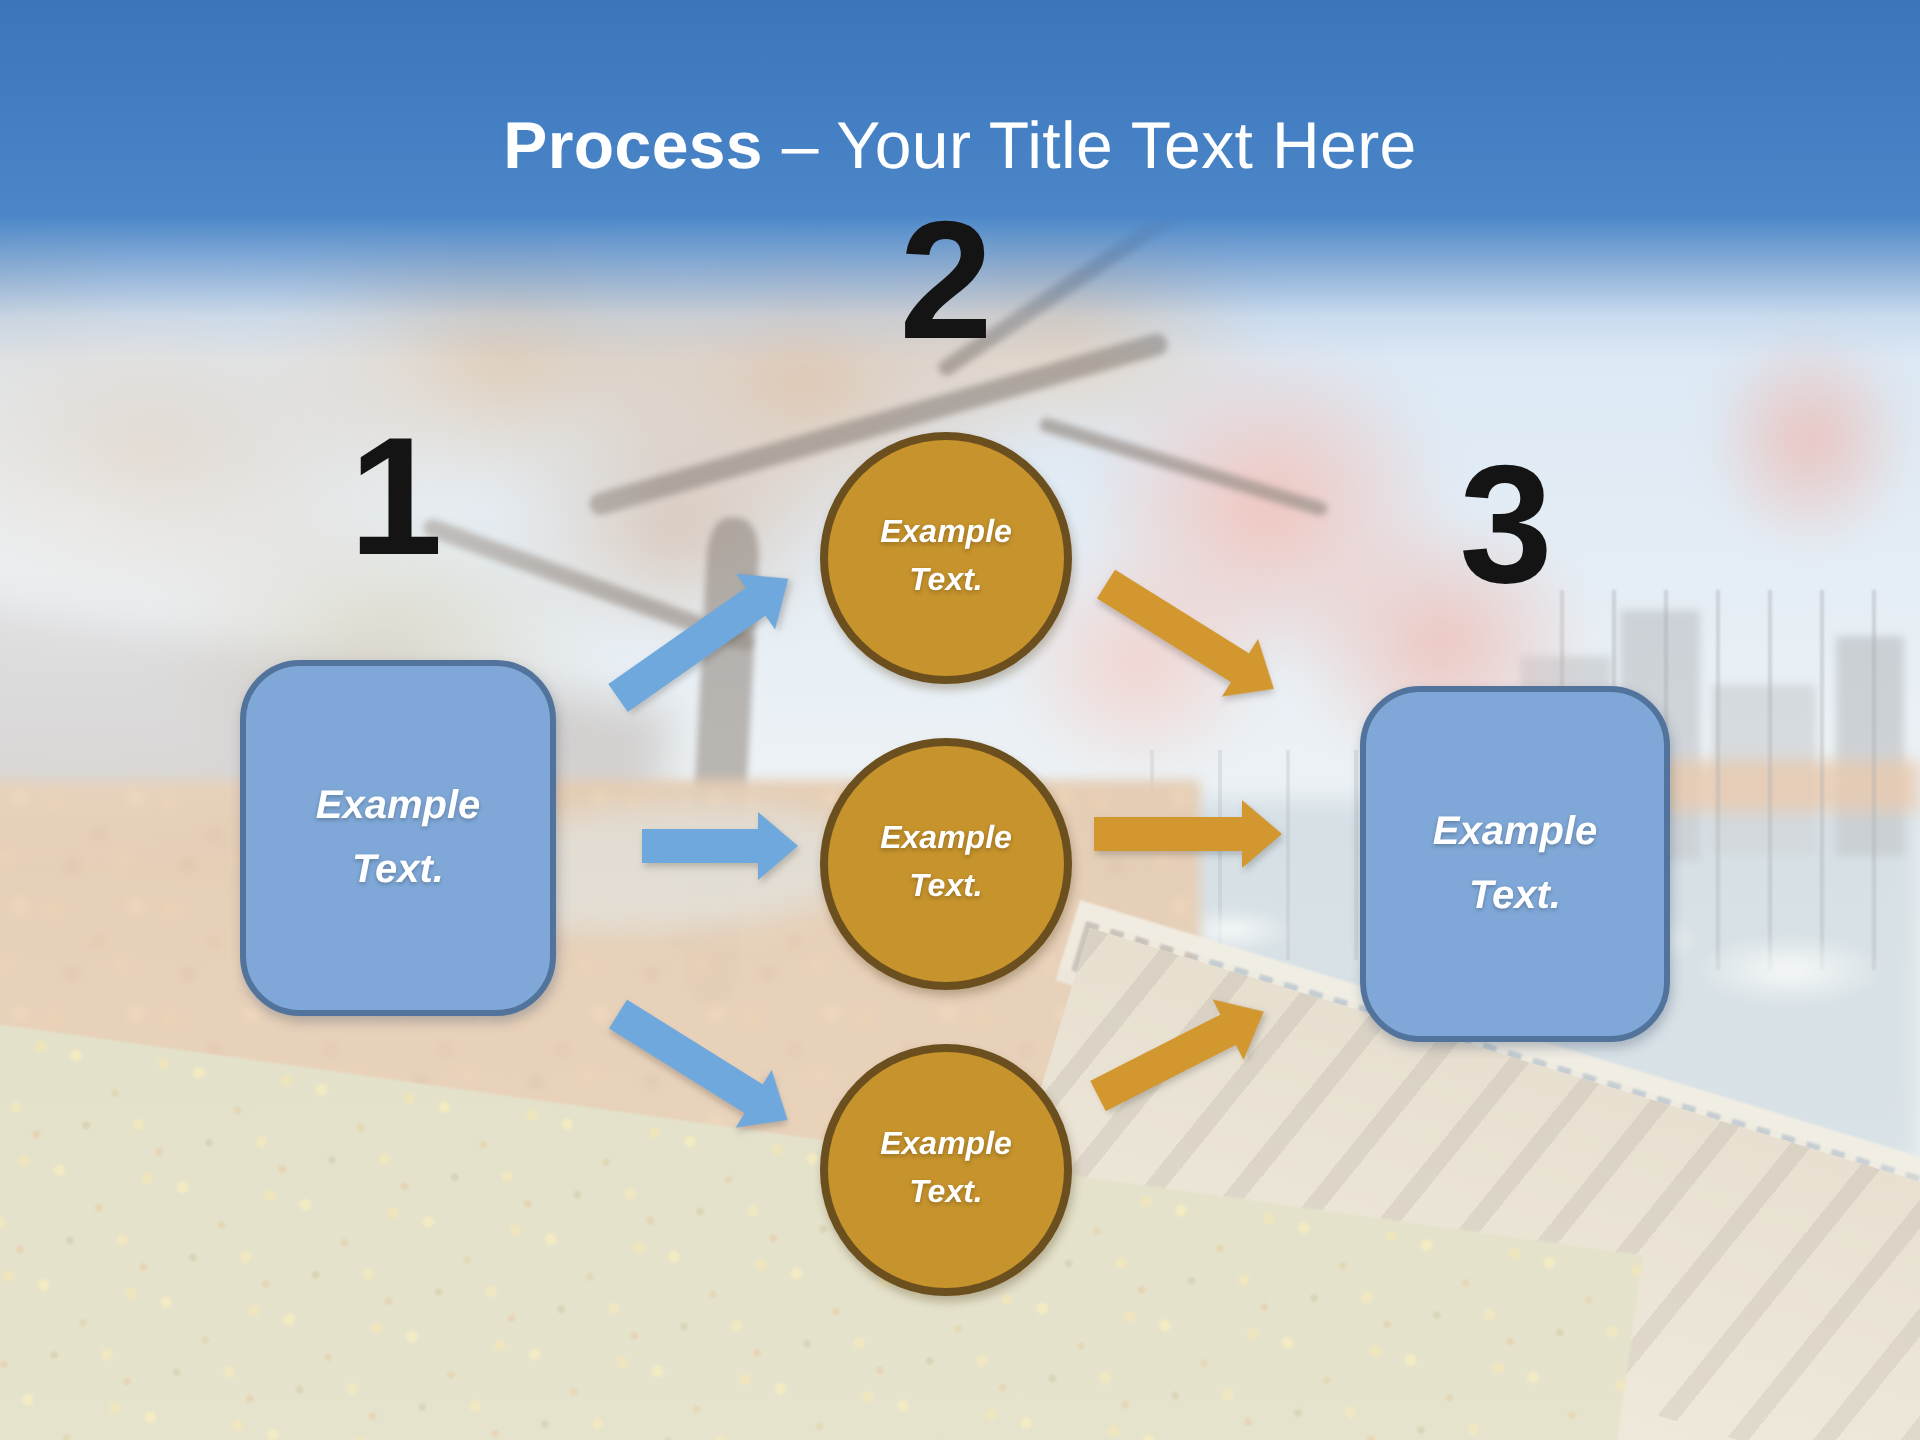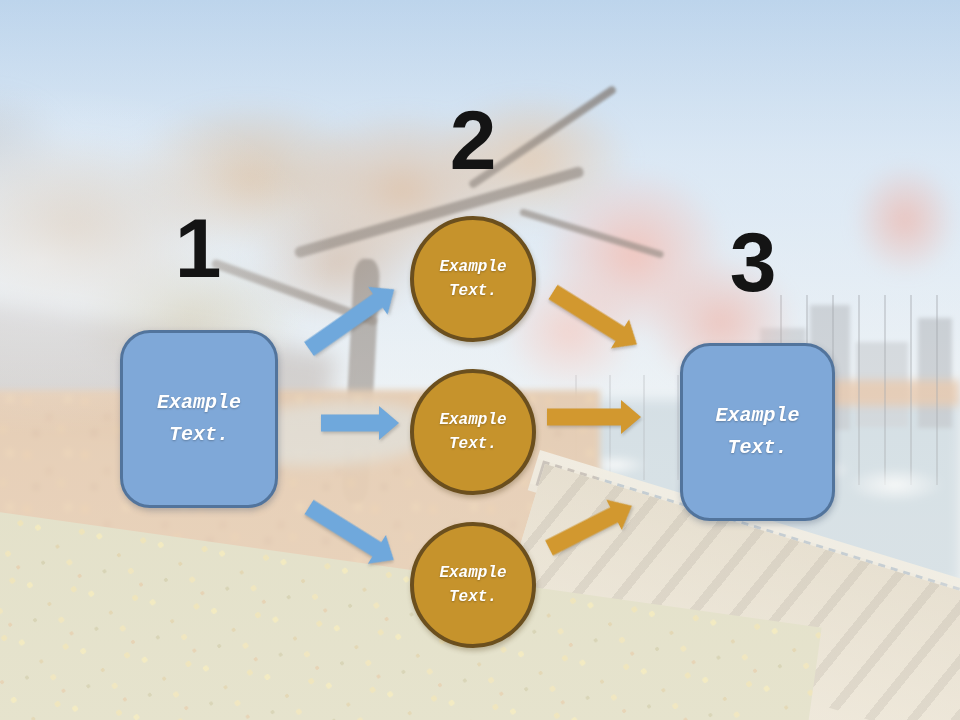--- a/index.html
+++ b/index.html
@@ -110,21 +110,21 @@
   .left-box{left:120px;top:330px;width:158px;height:178px;}
   .right-box{left:680px;top:343px;width:155px;height:178px;}
   .pcircle{position:absolute;z-index:30;left:410px;width:126px;height:126px;border-radius:50%;
     background:var(--gold-fill,#C6932C);border:4px solid var(--gold-border,#6B4F1E);
     box-shadow:1px 3px 5px rgba(80,60,20,.3);display:flex;align-items:center;justify-content:center;}
   .c-top{top:216px;} .c-mid{top:369px;} .c-bot{top:522px;}
   .shape-label{color:var(--text-white,#fff);font-weight:700;font-style:italic;text-align:center;
     text-shadow:0 1px 2px rgba(0,0,0,.25);}
   .pbox .shape-label{font-size:20px;line-height:1.6;}
   .pcircle .shape-label{font-size:16px;line-height:1.5;}
-  .shape-label span{display:block;font-family:Liberation Mono, monospace;}
+  .shape-label span{display:block;}
   
   .arrow{position:absolute;height:36px;z-index:28;transform-origin:0 50%;
     filter:drop-shadow(1px 2px 1.5px rgba(60,60,60,.25));}
   .arrow .shaft{position:absolute;left:0;top:50%;transform:translateY(-50%);height:17px;width:calc(100% - 20px);}
   .arrow .head{position:absolute;right:0;top:50%;transform:translateY(-50%);width:0;height:0;
     border-top:17px solid transparent;border-bottom:17px solid transparent;border-left:20px solid transparent;}
   .arrow.blue .shaft{background:var(--blue-arrow,#6FA8DC);}
   .arrow.blue .head{border-left-color:var(--blue-arrow,#6FA8DC);}
   .arrow.gold .shaft{background:var(--gold-arrow,#D2982F);}
   .arrow.gold .head{border-left-color:var(--gold-arrow,#D2982F);}
@@ -159,20 +159,26 @@
     <div class="branch branch-4"></div>
     <div class="bg-ground-shadow"></div>
     <div class="bg-ground-leaf"></div>
     <div class="bg-path-left"></div>
     <div class="bg-balustrade"></div>
     <div class="bg-seawall"></div>
     <div class="bg-grass"></div>
     <div class="bg-wash"></div>
   </div>
 
+  <div class="header">
+    <h1 class="title">
+      <span class="t-bold">Process</span>
+      <span class="t-rest">– Your Title Text Here</span>
+    </h1>
+  </div>
 
   <div class="step-number n1">1</div>
   <div class="step-number n2">2</div>
   <div class="step-number n3">3</div>
 
   <div class="pbox left-box">
     <div class="shape-label">
       <span>Example</span>
       <span>Text.</span>
     </div>

